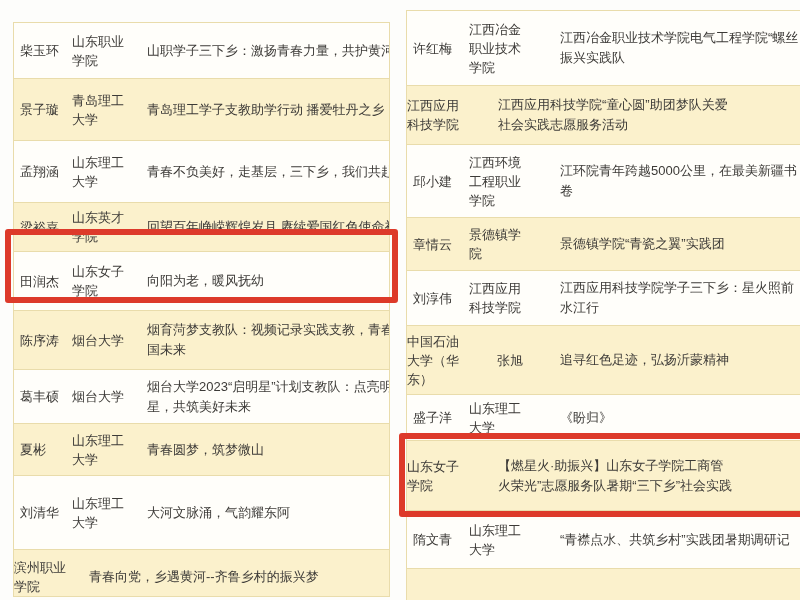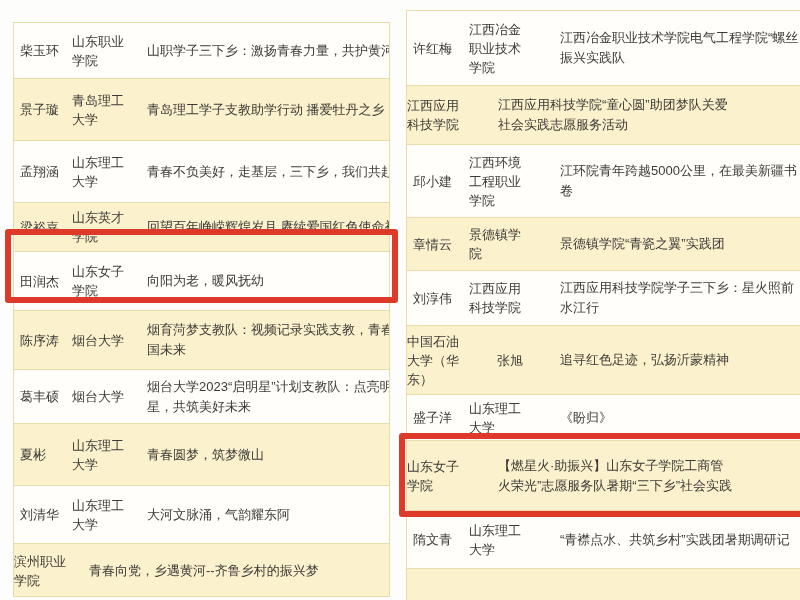--- a/index.html
+++ b/index.html
@@ -85,27 +85,27 @@
     <div class="cell univ">烟台大学</div>
     <div class="cell desc">烟育菏梦支教队：视频记录实践支教，青春灌
 国未来</div>
   </div>
   <div class="row" style="height:54px">
     <div class="cell name">葛丰硕</div>
     <div class="cell univ">烟台大学</div>
     <div class="cell desc">烟台大学2023“启明星”计划支教队：点亮明日
 星，共筑美好未来</div>
   </div>
-  <div class="row alt" style="height:62px">
+  <div class="row alt" style="height:52px">
     <div class="cell name">夏彬</div>
     <div class="cell univ">山东理工
 大学</div>
     <div class="cell desc">青春圆梦，筑梦微山</div>
   </div>
-  <div class="row" style="height:58px">
+  <div class="row" style="height:74px">
     <div class="cell name">刘清华</div>
     <div class="cell univ">山东理工
 大学</div>
     <div class="cell desc">大河文脉涌，气韵耀东阿</div>
   </div>
   <div class="row alt" style="height:55px">
     <div class="cell univ">滨州职业
 学院</div>
     <div class="cell desc">青春向党，乡遇黄河--齐鲁乡村的振兴梦</div>
   </div>

